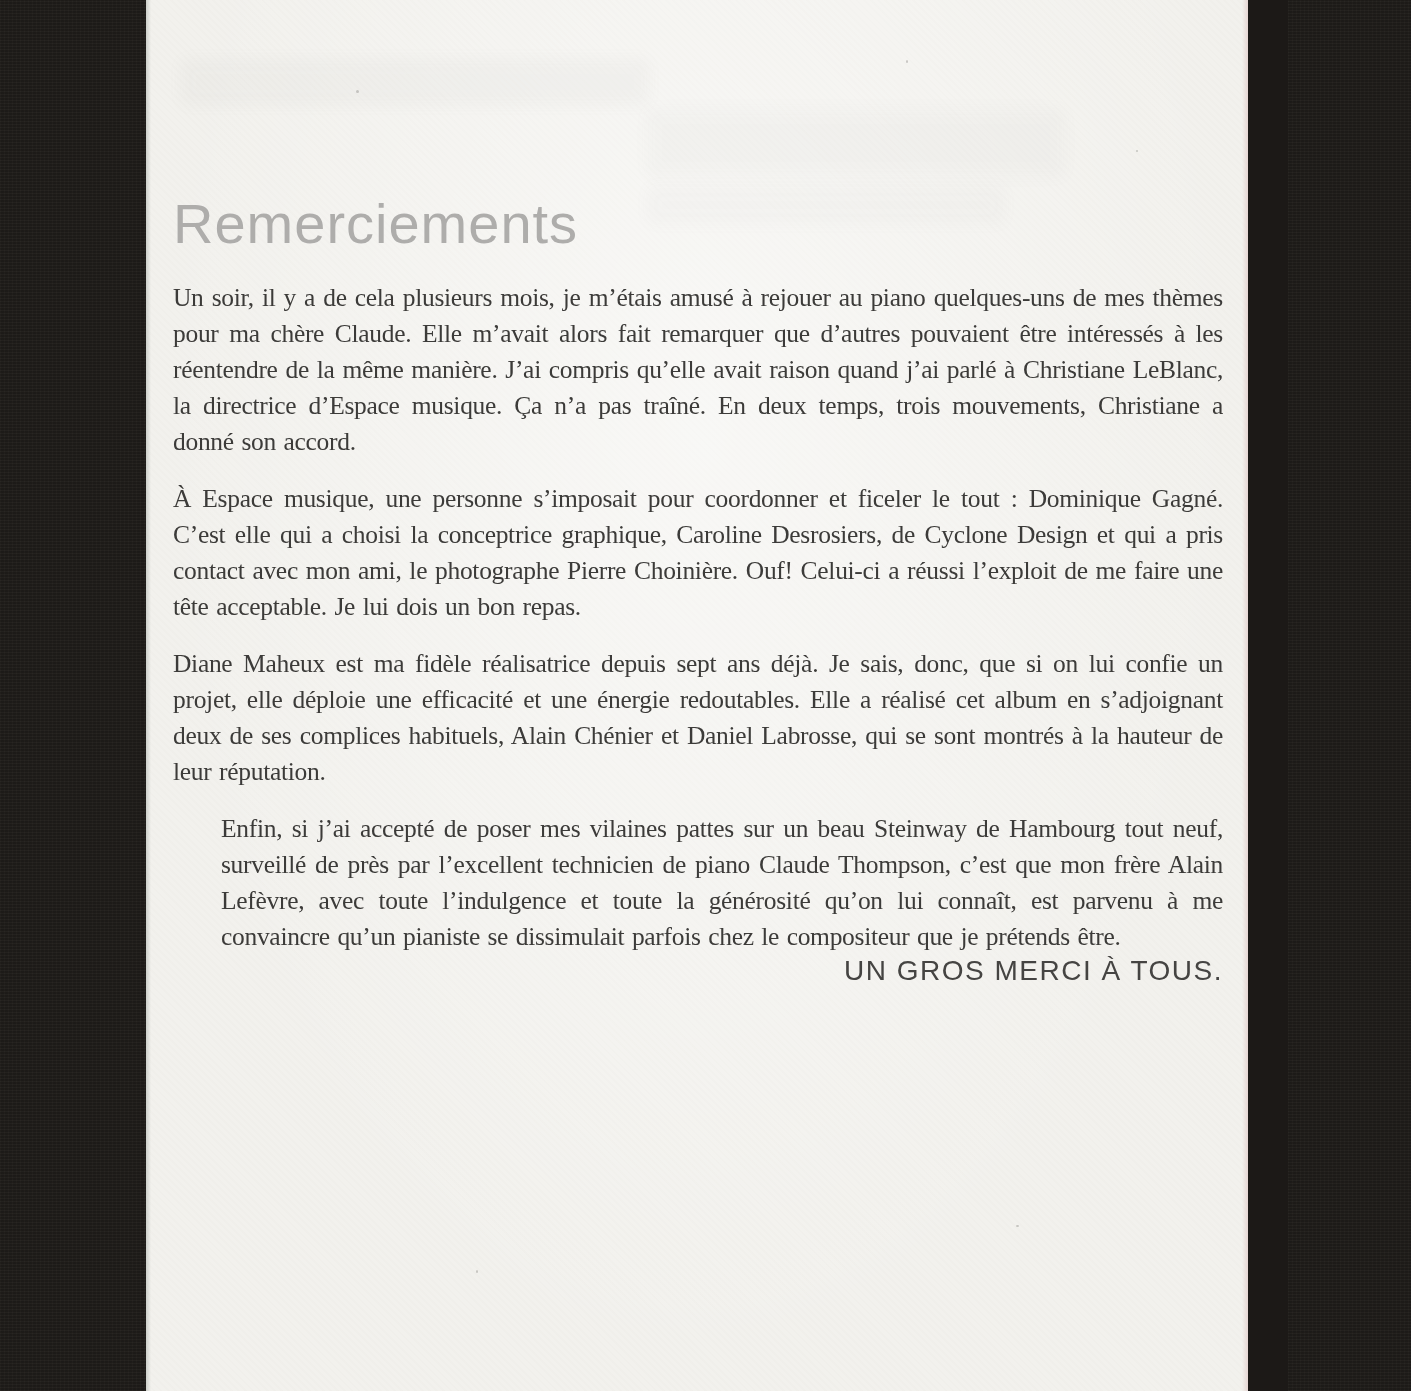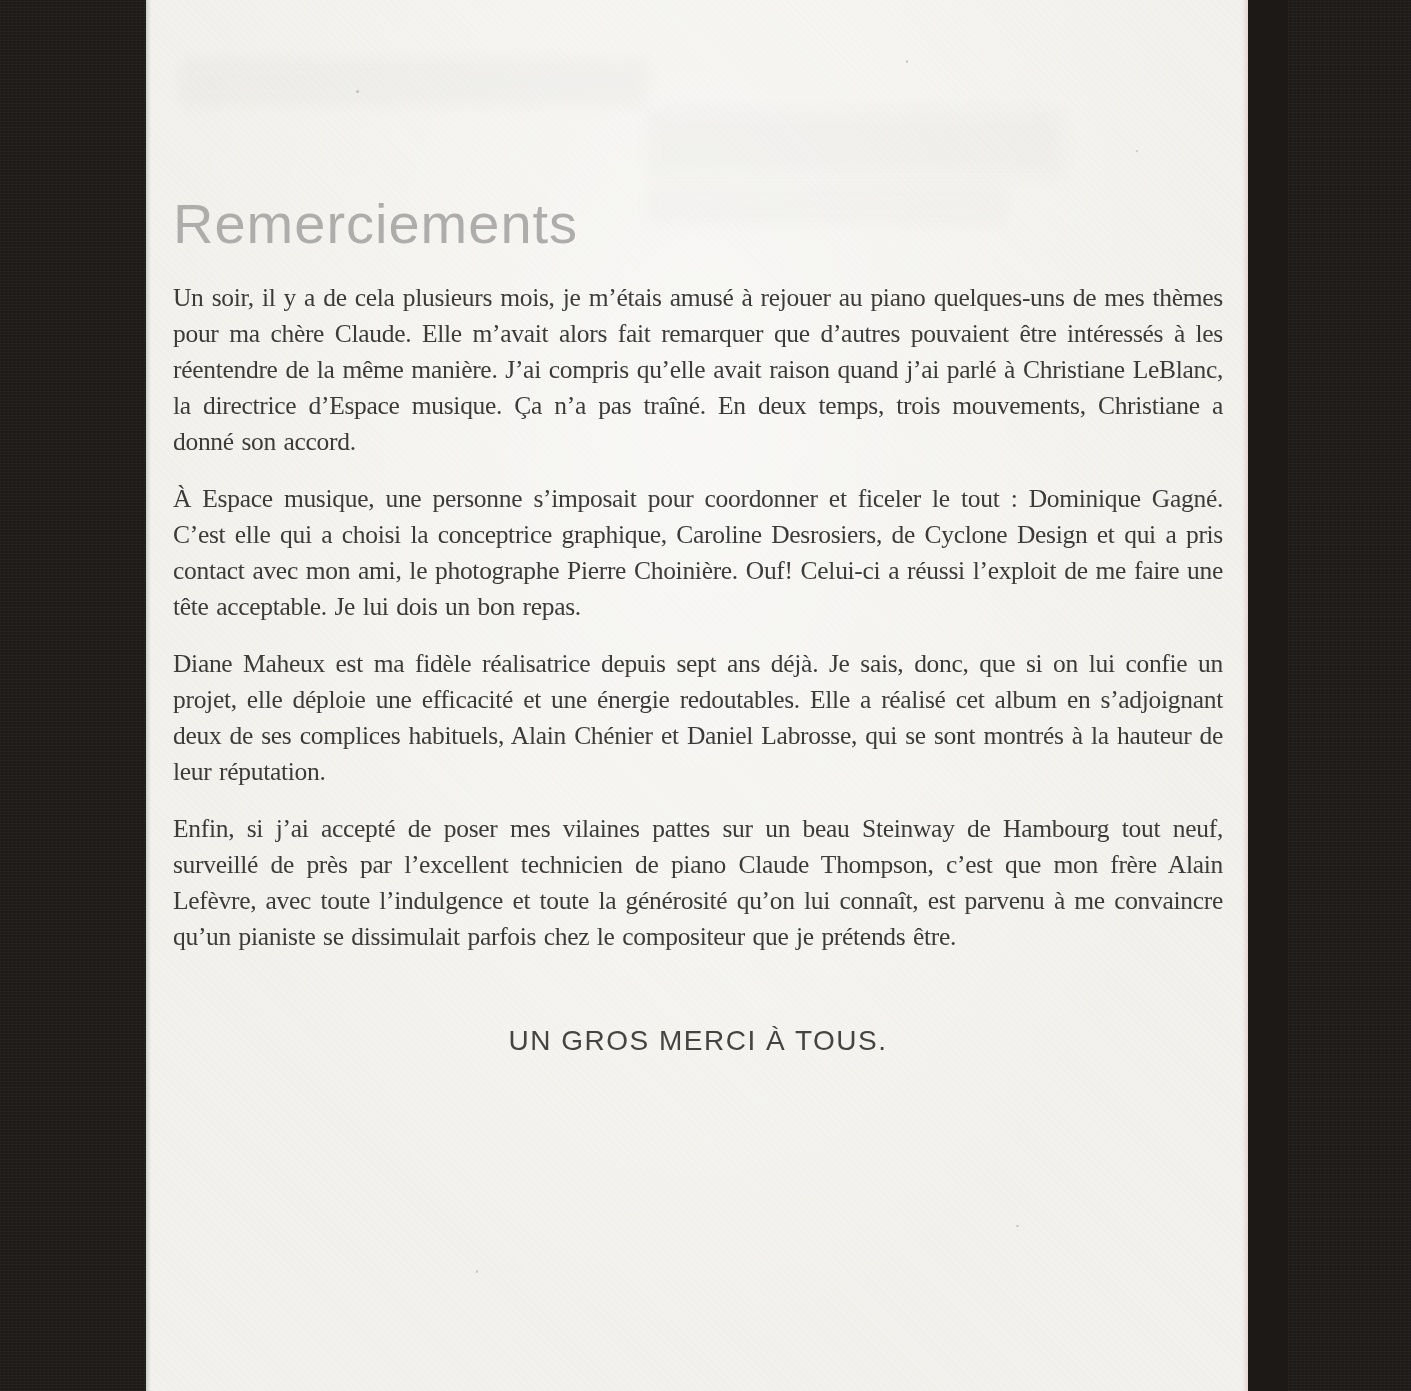--- a/index.html
+++ b/index.html
@@ -93,25 +93,24 @@
     font-size: 25.5px;
     line-height: 36px;
     letter-spacing: -0.3px;
     word-spacing: 1.5px;
     text-align: justify;
   }
   .bodytext p {
     margin: 0 0 21px 0;
     font-family: Liberation Serif, serif;
   }
-  .bodytext p:last-child { margin-bottom: 0; }
+  .bodytext p:last-child { margin-bottom: 0; margin-left: 48px; }
 
   .closing {
-    margin-top: 70px;
-    text-align: center;
+    text-align: right;
     color: #454442;
     font-size: 28px;
     letter-spacing: 1.5px;
   }
 
   
   .speck { position: absolute; background: #9a9894; border-radius: 50%; opacity: 0.5; }
   .s1 { left: 210px; top: 90px;  width: 3px; height: 3px; }
   .s2 { left: 760px; top: 60px;  width: 2px; height: 3px; }
   .s3 { left: 990px; top: 150px; width: 2px; height: 2px; }

